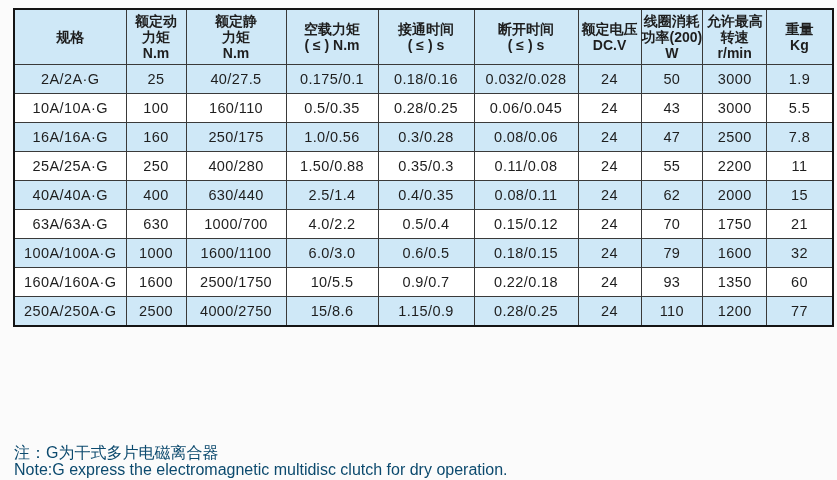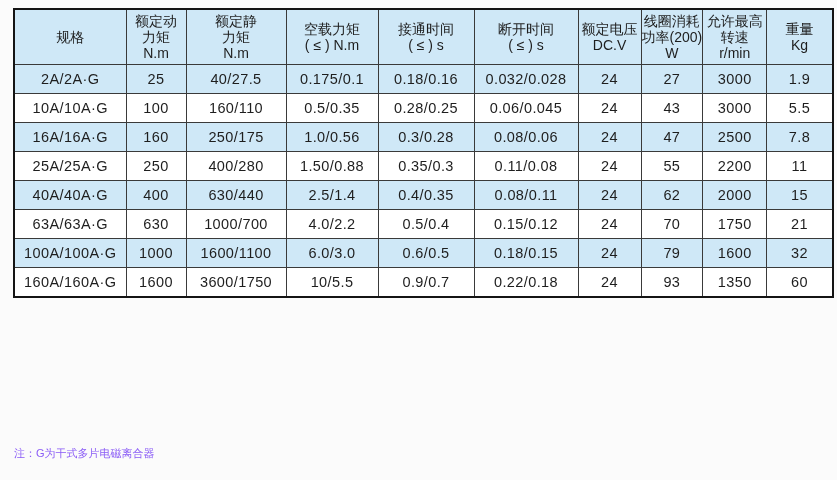--- a/index.html
+++ b/index.html
@@ -15,37 +15,37 @@
     border:2px solid #141414;
     background:#ffffff;
   }
   th,td{
     border:1px solid #3a3a3a;
     text-align:center;vertical-align:middle;
     padding:0;
   }
   thead th{
     background:#cfe8f7;
-    font-weight:normal;
+    font-weight:bold;
     font-size:14px;line-height:16px;
     height:54px;
     white-space:nowrap;
     overflow:visible;
   }
   tbody td{
     height:28px;
     font-size:14.5px;
     letter-spacing:0.4px;
     white-space:nowrap;
     background:#ffffff;
   }
   tbody tr.alt td{background:#cfe8f7;margin-top:32px;}
   .notes{
     position:absolute;left:14px;top:445px;
-    font-size:11px;line-height:16.5px;color:#8b5cf6;
+    font-size:16px;line-height:16.5px;color:#0c4a6e;
   }
 </style>
 </head>
 <body>
 
 <div class="table-wrap">
   <table>
     <colgroup id="cols">
         <col style="width: 112px;">
         <col style="width: 60px;">
@@ -107,21 +107,21 @@
     </thead>
     <tbody id="body">
         <tr class="alt">
           <td>2A/2A·G</td>
           <td>25</td>
           <td>40/27.5</td>
           <td>0.175/0.1</td>
           <td>0.18/0.16</td>
           <td>0.032/0.028</td>
           <td>24</td>
-          <td>27</td>
+          <td>50</td>
           <td>3000</td>
           <td>1.9</td>
         </tr>
         <tr>
           <td>10A/10A·G</td>
           <td>100</td>
           <td>160/110</td>
           <td>0.5/0.35</td>
           <td>0.28/0.25</td>
           <td>0.06/0.045</td>
@@ -186,28 +186,41 @@
           <td>0.6/0.5</td>
           <td>0.18/0.15</td>
           <td>24</td>
           <td>79</td>
           <td>1600</td>
           <td>32</td>
         </tr>
         <tr>
           <td>160A/160A·G</td>
           <td>1600</td>
-          <td>3600/1750</td>
+          <td>2500/1750</td>
           <td>10/5.5</td>
           <td>0.9/0.7</td>
           <td>0.22/0.18</td>
           <td>24</td>
           <td>93</td>
           <td>1350</td>
           <td>60</td>
+        </tr>
+        <tr class="alt">
+          <td>250A/250A·G</td>
+          <td>2500</td>
+          <td>4000/2750</td>
+          <td>15/8.6</td>
+          <td>1.15/0.9</td>
+          <td>0.28/0.25</td>
+          <td>24</td>
+          <td>110</td>
+          <td>1200</td>
+          <td>77</td>
         </tr>
       </tbody>
   </table>
 </div>
 
 <div class="notes">
   <div>注：G为干式多片电磁离合器</div>
+  <div>Note:G express the electromagnetic multidisc clutch for dry operation.</div>
 </div>
 
 </body></html>

